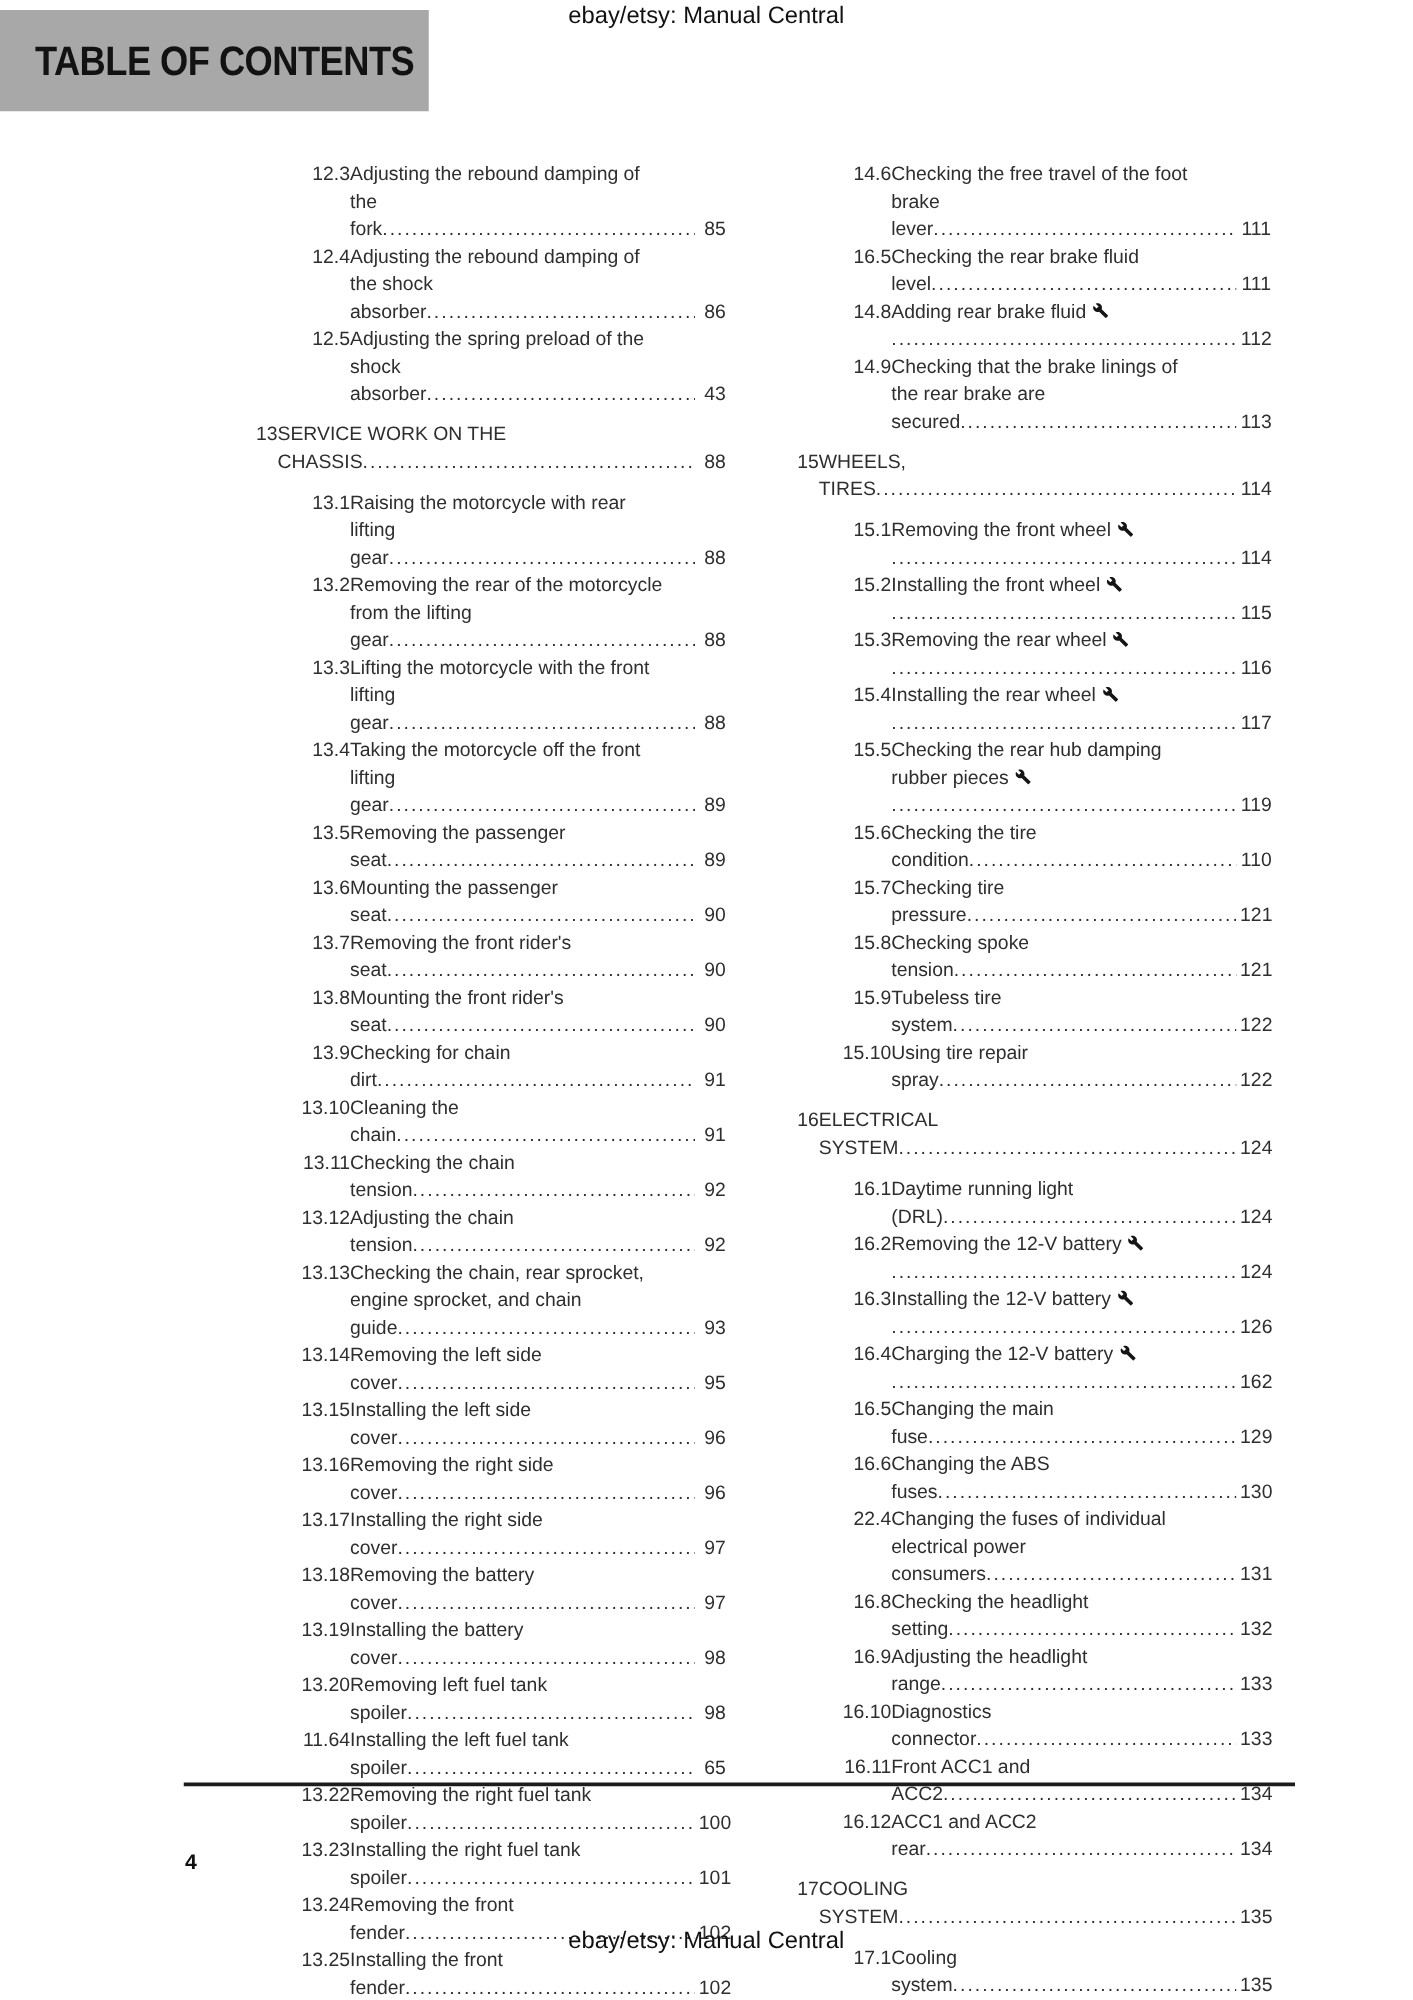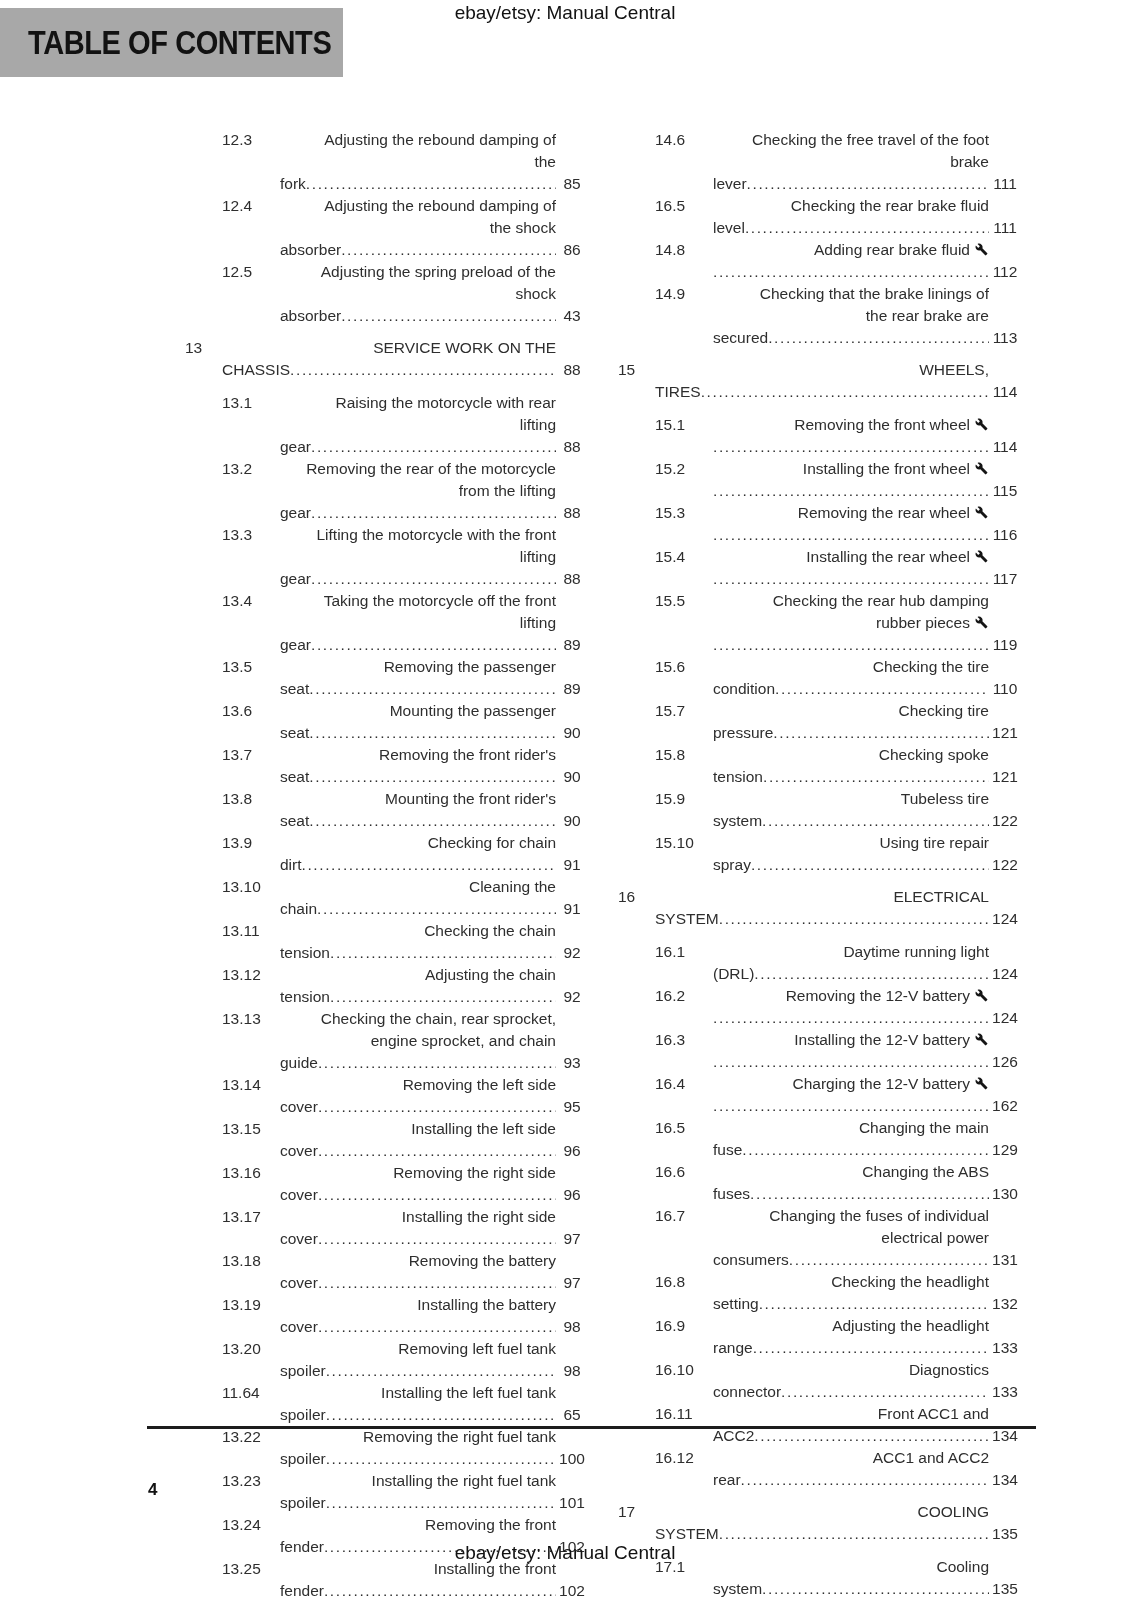--- a/index.html
+++ b/index.html
@@ -7,21 +7,21 @@
     width:1130px; height:1600px; position:relative; background:#ffffff;
     font-family:"Liberation Sans", sans-serif;
     color:var(--text, #2e2e2e);
     -webkit-font-smoothing:antialiased;
   }
   .top-header {
     position:absolute; top:2px; left:0; width:100%;
     text-align:center; font-size:19px; color:#111;
   }
   .heading-box {
-    position:absolute; top:8px; left:0; width:343px; height:69px;
+    position:absolute; top:8px; left:0; width:343px; height:81px;
     background:var(--heading-bg,#a8a8a8);
     display:flex; align-items:center;
   }
   .heading-box h1 {
     margin:0 0 0 28px; font-size:33px; font-weight:700; color:#121212;
     letter-spacing:-0.5px; transform:scaleX(0.88); transform-origin:left center;
     white-space:nowrap;
   }
   .toc-wrap {
     position:absolute; top:129px; left:185px;
@@ -31,22 +31,22 @@
   }
   .toc-col { display:block; }
   .row-chapter {
     display:grid; grid-template-columns:37px minmax(0,1fr) auto;
     margin:10px 0 11px 0;
   }
   .row-item {
     display:grid; grid-template-columns:58px minmax(0,1fr) auto;
     margin-left:37px;
   }
-  .num { white-space:nowrap; }
-  .ttl { overflow:hidden; min-width:0;text-align:right; }
+  .num { white-space:nowrap;text-align:right; }
+  .ttl { overflow:hidden; min-width:0; }
   .dots { white-space:pre; letter-spacing:1.6px; }
   .pg { align-self:end; text-align:center; padding-left:3px; min-width:26px; white-space:nowrap; }
   .wrench { display:inline-block; vertical-align:-1px; margin:0 1px 0 5px; }
   .divider {
     position:absolute; top:1426px; left:147px; width:889px; height:3px;
     background:var(--rule,#1c1c1c);
   }
   .page-num {
     position:absolute; top:1480px; left:148px;
     font-size:17px; font-weight:700; color:#111;
@@ -337,21 +337,21 @@
         <span class="num">16.5</span>
         <span class="ttl">Changing the main fuse<span class="dots">..........................................................................................</span></span>
         <span class="pg">129</span>
       </div>
       <div class="row-item">
         <span class="num">16.6</span>
         <span class="ttl">Changing the ABS fuses<span class="dots">..........................................................................................</span></span>
         <span class="pg">130</span>
       </div>
       <div class="row-item">
-        <span class="num">16.7</span>
+        <span class="num">22.4</span>
         <span class="ttl">Changing the fuses of individual<br>electrical power consumers<span class="dots">..........................................................................................</span></span>
         <span class="pg">131</span>
       </div>
       <div class="row-item">
         <span class="num">16.8</span>
         <span class="ttl">Checking the headlight setting<span class="dots">..........................................................................................</span></span>
         <span class="pg">132</span>
       </div>
       <div class="row-item">
         <span class="num">16.9</span>

